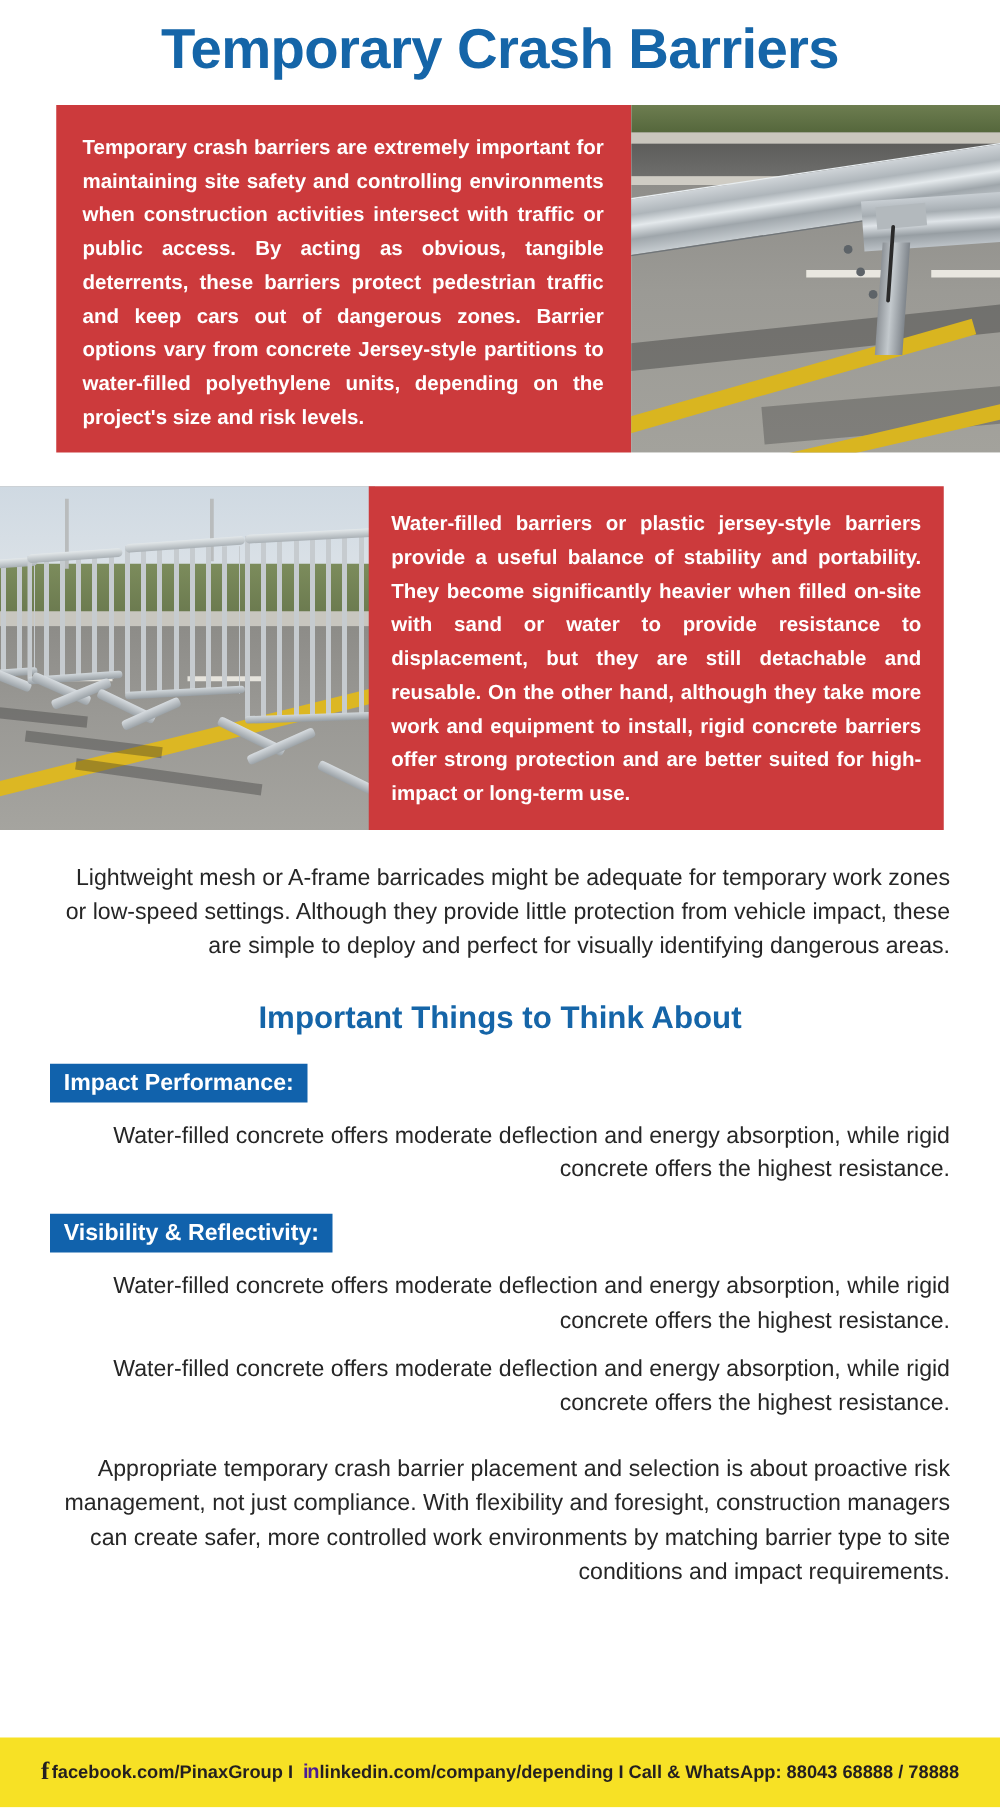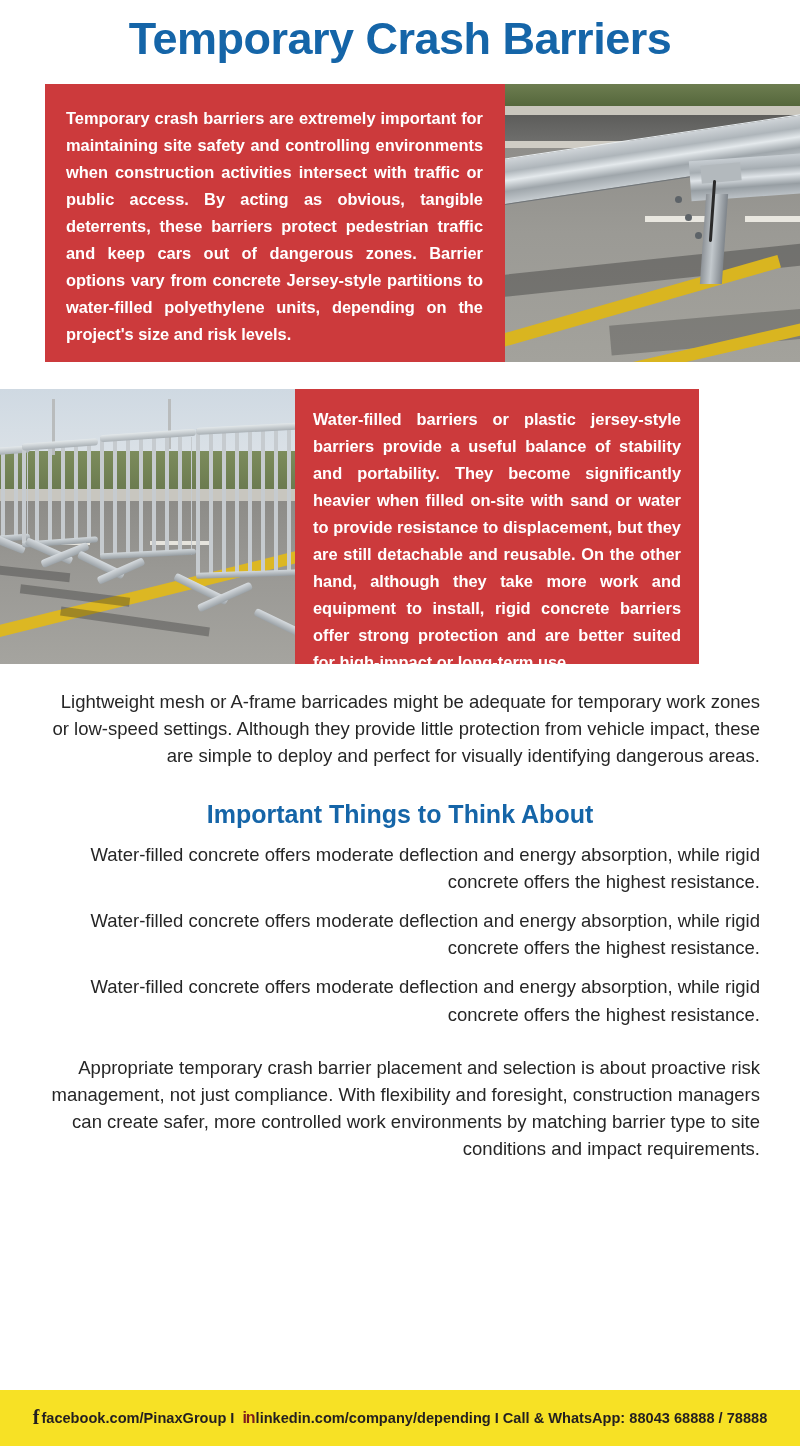--- a/index.html
+++ b/index.html
@@ -87,21 +87,21 @@
     left: 0;
     top: 0;
     width: 300px;
     height: 275px;
     overflow: hidden;
   }
   .sec2-red {
     position: absolute;
     left: 295px;
     top: 0;
-    width: 404px;
+    width: 460px;
     height: 275px;
     background: #cc3a3c;
     box-sizing: border-box;
     padding: 17px 18px 0 18px;
   }
 
   
   .body-wrap {
     padding: 0 40px 0 40px;
   }
@@ -164,21 +164,21 @@
     font-size: 20px;
     line-height: 1;
     color: #231f20;
     margin-right: 2px;
     padding-bottom: 2px;
   }
   .li-icon {
     font-weight: bold;
     font-size: 16px;
     line-height: 1;
-    color: #7f1d1d;
+    color: #4c1d95;
     letter-spacing: -1px;
     margin: 0 1px 0 4px;
   }
   .sep { margin: 0 4px; }
 
   
   .ph1 { position: absolute; inset: 0; background: #9a9a95; }
   .ph1 .sky-strip { position: absolute; left:0; top:0; width:100%; height:22px;
     background: linear-gradient(#6d7d50, #55673c); }
   .ph1 .far-shoulder { position: absolute; left:0; top:22px; width:100%; height:9px;
@@ -319,24 +319,26 @@
     </div>
   </div>
 
   <div class="body-wrap">
 
     <div class="para para-intro">Lightweight mesh or A-frame barricades might be adequate for temporary work zones or low-speed settings. Although they provide little protection from vehicle impact, these are simple to deploy and perfect for visually identifying dangerous areas.</div>
 
     <div class="section-heading">Important Things to Think About</div>
 
     <div>
+      <div class="badge">Impact Performance:</div>
       <div class="para badge-body">Water-filled concrete offers moderate deflection and energy absorption, while rigid concrete offers the highest resistance.</div>
     </div>
 
     <div>
+      <div class="badge">Visibility &amp; Reflectivity:</div>
       <div class="para badge-body">Water-filled concrete offers moderate deflection and energy absorption, while rigid concrete offers the highest resistance.</div>
     </div>
 
     <div>
       <div class="para badge-body">Water-filled concrete offers moderate deflection and energy absorption, while rigid concrete offers the highest resistance.</div>
     </div>
 
     <div class="para para-closing">Appropriate temporary crash barrier placement and selection is about proactive risk management, not just compliance. With flexibility and foresight, construction managers can create safer, more controlled work environments by matching barrier type to site conditions and impact requirements.</div>
   </div>
 

